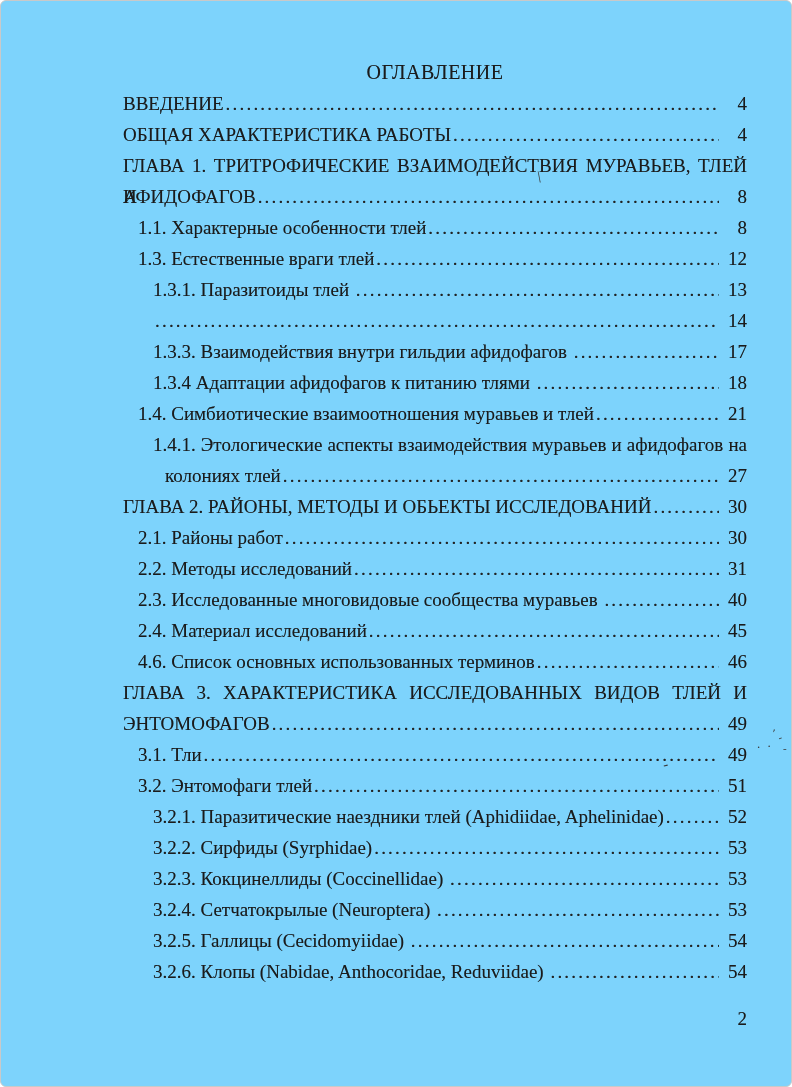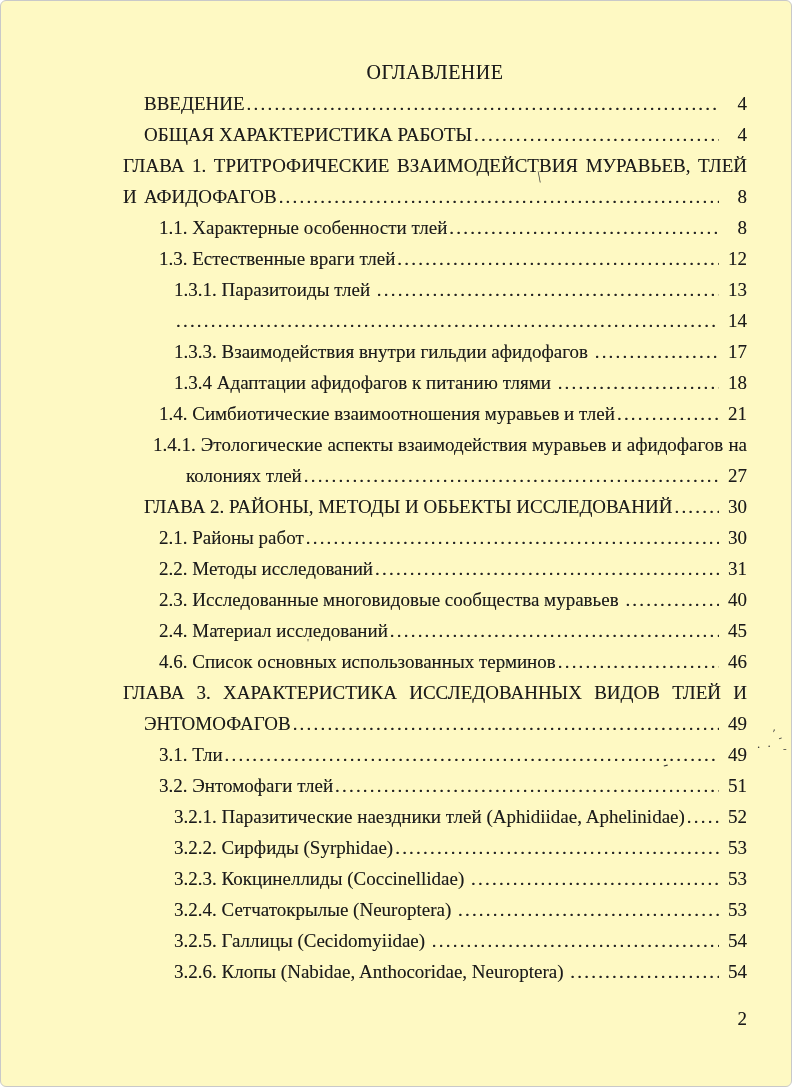--- a/index.html
+++ b/index.html
@@ -5,21 +5,21 @@
   html,body { margin:0; padding:0; }
   body {
     width:792px; height:1087px;
     background:#ffffff;
     position:relative;
     overflow:hidden;
     font-family:"Liberation Serif","DejaVu Serif",serif;
   }
   .page {
     position:absolute; inset:0;
-    background:#fef9c3;
+    background:#7dd3fc;
     border:1px solid #c9c9c9;
     border-radius:6px;
     box-sizing:border-box;
   }
   .toc {
     position:absolute;
     left:122px; top:56px;
     width:624px;
     font-size:19px;
     line-height:31px;
@@ -42,21 +42,20 @@
     text-align-last:justify;
     height:31px;
     overflow:visible;
     white-space:nowrap;
   }
   .pre-line.justify { white-space:normal; }
   .dot-row {
     display:flex;
     align-items:baseline;
     height:31px;
-    margin-left:21px;
   }
   .dot-row.cont { padding-left:12px; }
   .dot-row .t {
     white-space:pre;
     flex:0 0 auto;
   }
   .leader {
     flex:1 1 auto;
     overflow:hidden;
     white-space:nowrap;
@@ -269,21 +268,21 @@
         </div>
         <div class="toc-entry lvl2">
           <div class="dot-row">
             <span class="t">3.2.5. Галлицы (Cecidomyiidae) </span>
             <span class="leader"></span>
             <span class="pg">54</span>
           </div>
         </div>
         <div class="toc-entry lvl2">
           <div class="dot-row">
-            <span class="t">3.2.6. Клопы (Nabidae, Anthocoridae, Neuroptera) </span>
+            <span class="t">3.2.6. Клопы (Nabidae, Anthocoridae, Reduviidae) </span>
             <span class="leader"></span>
             <span class="pg">54</span>
           </div>
         </div>
       </div>
   </div>
 
   <div class="footer-num">2</div>
 
   <div id="artifacts">

